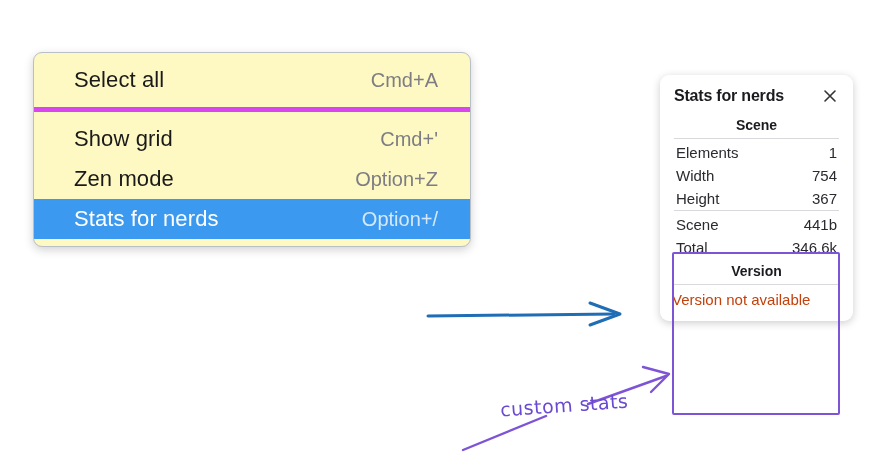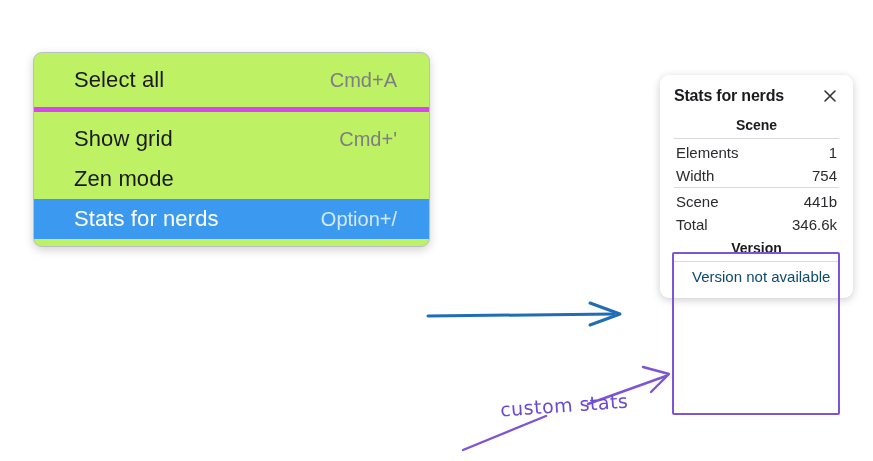--- a/index.html
+++ b/index.html
@@ -14,22 +14,22 @@
     overflow: hidden;
     font-family: "Liberation Sans", sans-serif;
     -webkit-font-smoothing: antialiased;
   }
 
   
   #context-menu {
     position: absolute;
     left: 33px;
     top: 52px;
-    width: 397px;
-    background: #bef264;
+    width: 438px;
+    background: #fef9c3;
     border: 1px solid #b9bfc7;
     border-radius: 9px;
     box-shadow: 0 3px 10px rgba(0,0,0,0.18);
     overflow: hidden;
     box-sizing: border-box;
   }
   .menu-group {
     padding: 7px 0;
   }
   .menu-group + .menu-group {
@@ -111,22 +111,22 @@
     align-items: center;
     font-size: 15px;
     color: #2a2a2f;
     padding: 3px 4px;
     gap: 9px;
   }
   .stat-row .k { color: #2a2a2f; }
   .stat-row .v { color: #2a2a2f; }
   .free-row {
     font-size: 15px;
-    color: #0c4a6e;
-    padding: 4px 4px 1px 20px;
+    color: #c2410c;
+    padding: 4px 4px 1px 0;
   }
   
   #custom-stats-box {
     position: absolute;
     left: 672px;
     top: 252px;
     width: 168px;
     height: 163px;
     border: 2px solid #7d54d6;
     border-radius: 2px;
@@ -167,20 +167,21 @@
     </div>
   </div>
 
   <div class="menu-group">
     <div class="menu-item">
       <span class="label">Show grid</span>
       <span class="shortcut">Cmd+'</span>
     </div>
     <div class="menu-item">
       <span class="label">Zen mode</span>
+      <span class="shortcut">Option+Z</span>
     </div>
     <div class="menu-item selected">
       <span class="label">Stats for nerds</span>
       <span class="shortcut">Option+/</span>
     </div>
   </div>
 
 </div>
 
 <div id="stats-panel">
@@ -198,20 +199,24 @@
     <div class="section-title">Scene</div>
     <div class="section-rule"></div>
     <div class="stat-row">
       <span class="k">Elements</span>
       <span class="v">1</span>
     </div>
     <div class="stat-row">
       <span class="k">Width</span>
       <span class="v">754</span>
     </div>
+    <div class="stat-row">
+      <span class="k">Height</span>
+      <span class="v">367</span>
+    </div>
   </div>
 
   <div>
     <div class="section-rule"></div>
     <div class="stat-row">
       <span class="k">Scene</span>
       <span class="v">441b</span>
     </div>
     <div class="stat-row">
       <span class="k">Total</span>

